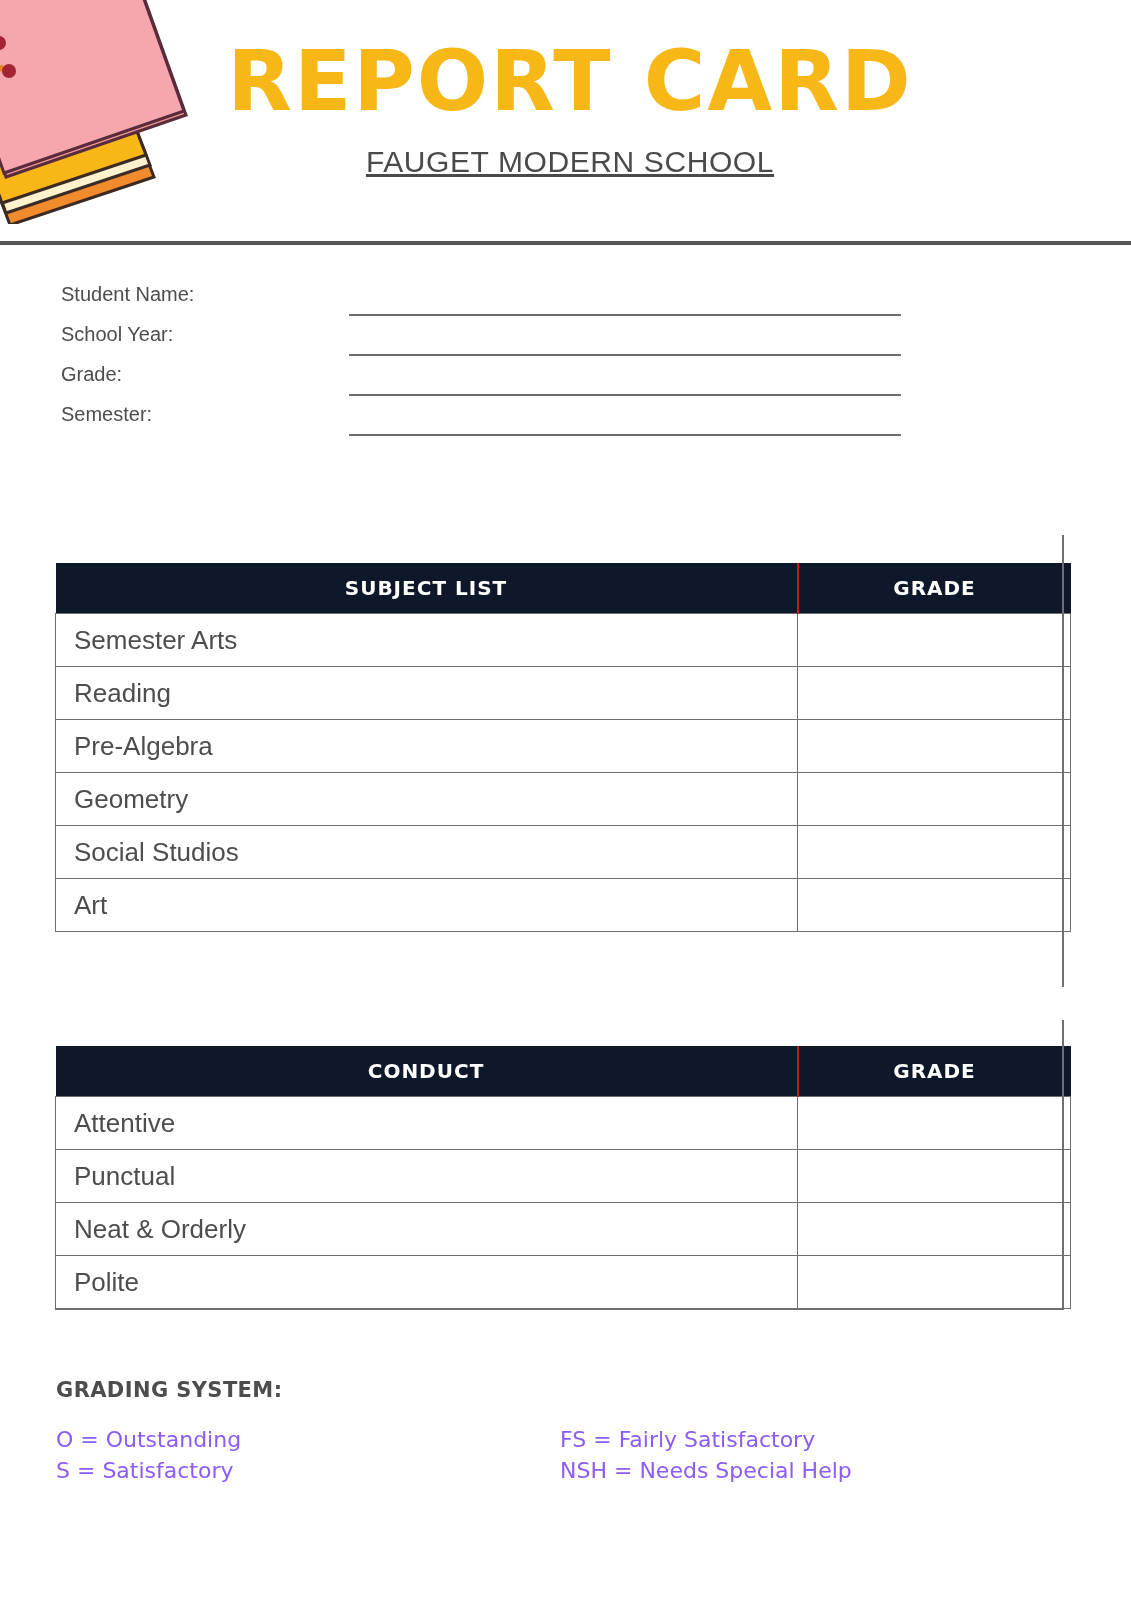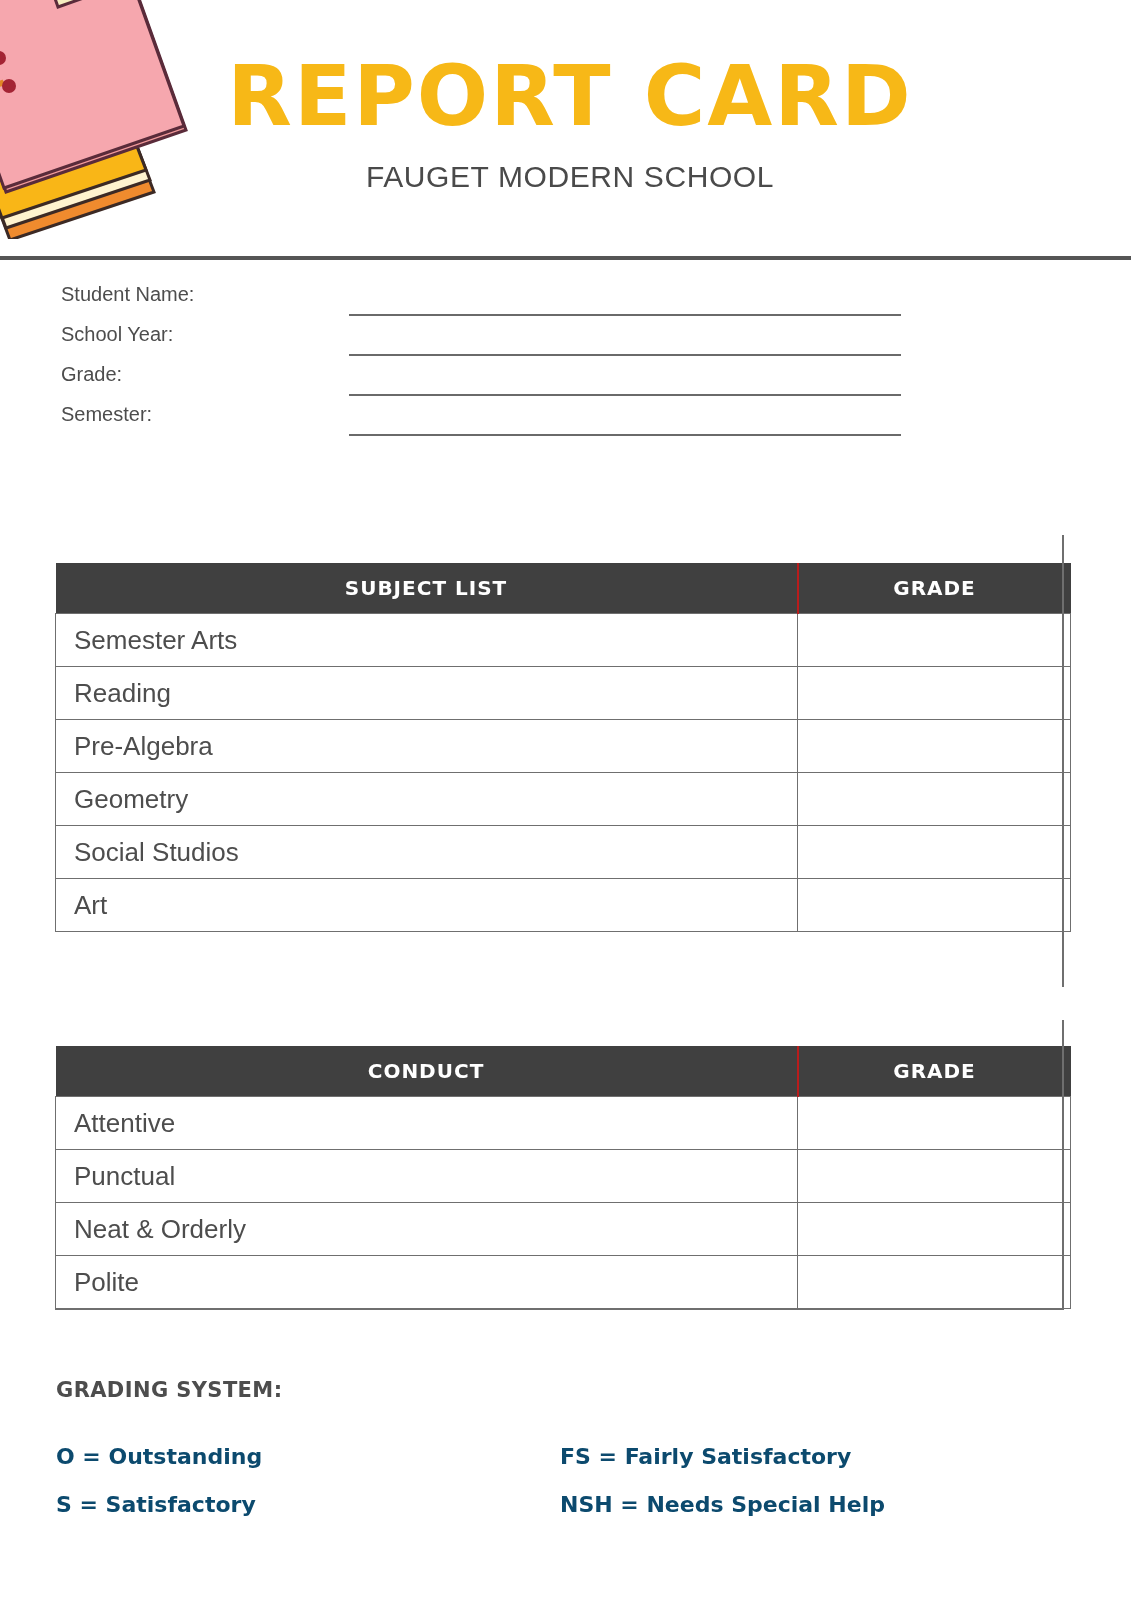--- a/index.html
+++ b/index.html
@@ -16,21 +16,21 @@
     width: 1131px;
     height: 1600px;
     background: #ffffff;
     overflow: hidden;
   }
 
   
   .masthead {
     position: absolute;
     left: 0;
-    top: 16px;
+    top: 1px;
     width: 1131px;
     height: 243px;
   }
   .doodle {
     position: absolute;
     left: -42px;
     top: -62px;
     width: 260px;
     height: 285px;
     pointer-events: none;
@@ -53,20 +53,21 @@
     white-space: nowrap;
   }
   .school-name {
     font-family: "Liberation Sans", sans-serif;
     font-weight: normal;
     font-size: 30px;
     letter-spacing: 0.6px;
     color: #4a4a4a;
     margin: 20px 0 0 0;
     white-space: nowrap;
+    text-decoration: underline;
   }
   .rule {
     position: absolute;
     left: 0;
     top: 240px;
     width: 1131px;
     height: 4px;
     background: #555555;
   }
 
@@ -101,21 +102,21 @@
   
   .grade-table {
     position: absolute;
     border-collapse: collapse;
     table-layout: fixed;
   }
   .grade-table col.c-label { width: 742px; }
   .grade-table col.c-grade { width: 273px; }
 
   .grade-table th {
-    background: #404040;
+    background: #0f172a;
     color: #ffffff;
     font-family: "DejaVu Sans", sans-serif;
     font-weight: bold;
     font-size: 20px;
     letter-spacing: 1px;
     height: 48px;
     border: none;
     text-align: center;
     vertical-align: middle;
     margin-left: 19px;
@@ -170,26 +171,25 @@
     height: 70px;
   }
   .grading-col {
     position: absolute;
     top: 0;
   }
   .grading-col.left { left: 0; }
   .grading-col.right { left: 504px; }
   .grading-item {
     font-family: "DejaVu Sans", sans-serif;
-    font-weight: bold;
+    font-weight: normal;
     font-size: 22px;
-    color: #0c4a6e;
+    color: #8b5cf6;
     line-height: 1.42;
     white-space: nowrap;
-    margin-top: 17px;
   }
 </style>
 </head>
 <body>
 
 <div id="page">
 
   <div class="masthead">
 
     <div class="doodle">

